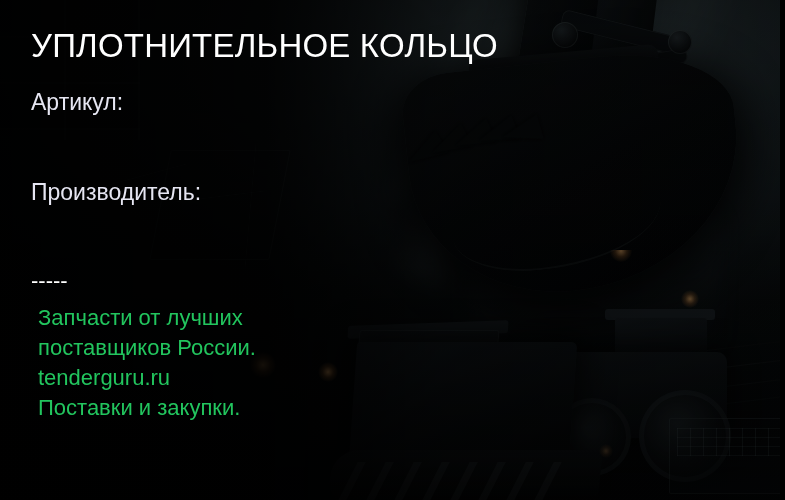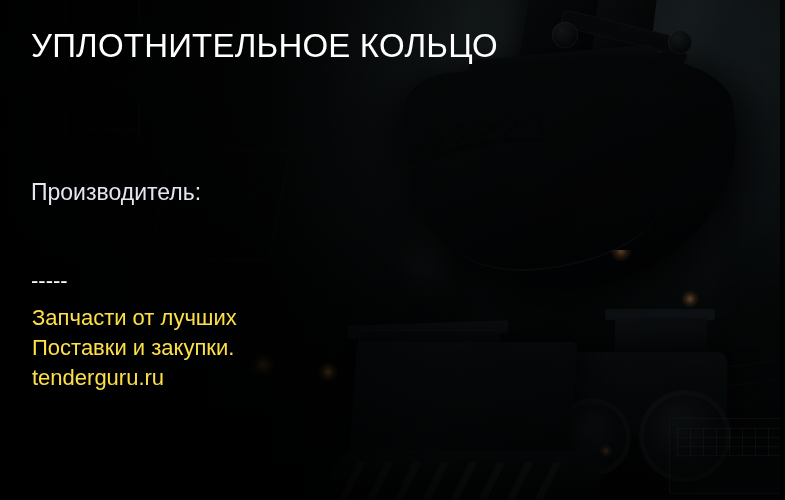--- a/index.html
+++ b/index.html
@@ -229,22 +229,22 @@
   .f-article{top:87px;}
   .f-maker{top:177px;}
   .field .lbl{display:block;}
   .field .val{display:block;}
 
   .sep{
     position:absolute;left:31px;top:268px;
     color:#ffffff;font-size:22px;line-height:26px;letter-spacing:0px;
   }
   .promo{
-    position:absolute;left:32px;top:303px;
-    color:#fde047;font-size:22px;line-height:30px;
+    position:absolute;left:38px;top:303px;
+    color:#22c55e;font-size:22px;line-height:30px;
   }
   .promo div{white-space:nowrap;}
 </style>
 </head>
 <body>
 
 <div class="banner">
 
   <div class="bg">
     <div class="bg-base"></div>
@@ -323,28 +323,30 @@
     </div>
 
     <div class="veil"></div>
   </div>
 
   <div class="content">
 
     <div class="title">УПЛОТНИТЕЛЬНОЕ КОЛЬЦО</div>
 
     <div class="field f-article">
+      <span class="lbl">Артикул:</span>
     </div>
 
     <div class="field f-maker">
       <span class="lbl">Производитель:</span>
     </div>
 
     <div class="sep">-----</div>
 
     <div class="promo">
       <div>Запчасти от лучших</div>
+      <div>поставщиков России.</div>
+      <div>tenderguru.ru</div>
       <div>Поставки и закупки.</div>
-      <div>tenderguru.ru</div>
     </div>
 
   </div>
 </div>
 
 </body></html>

